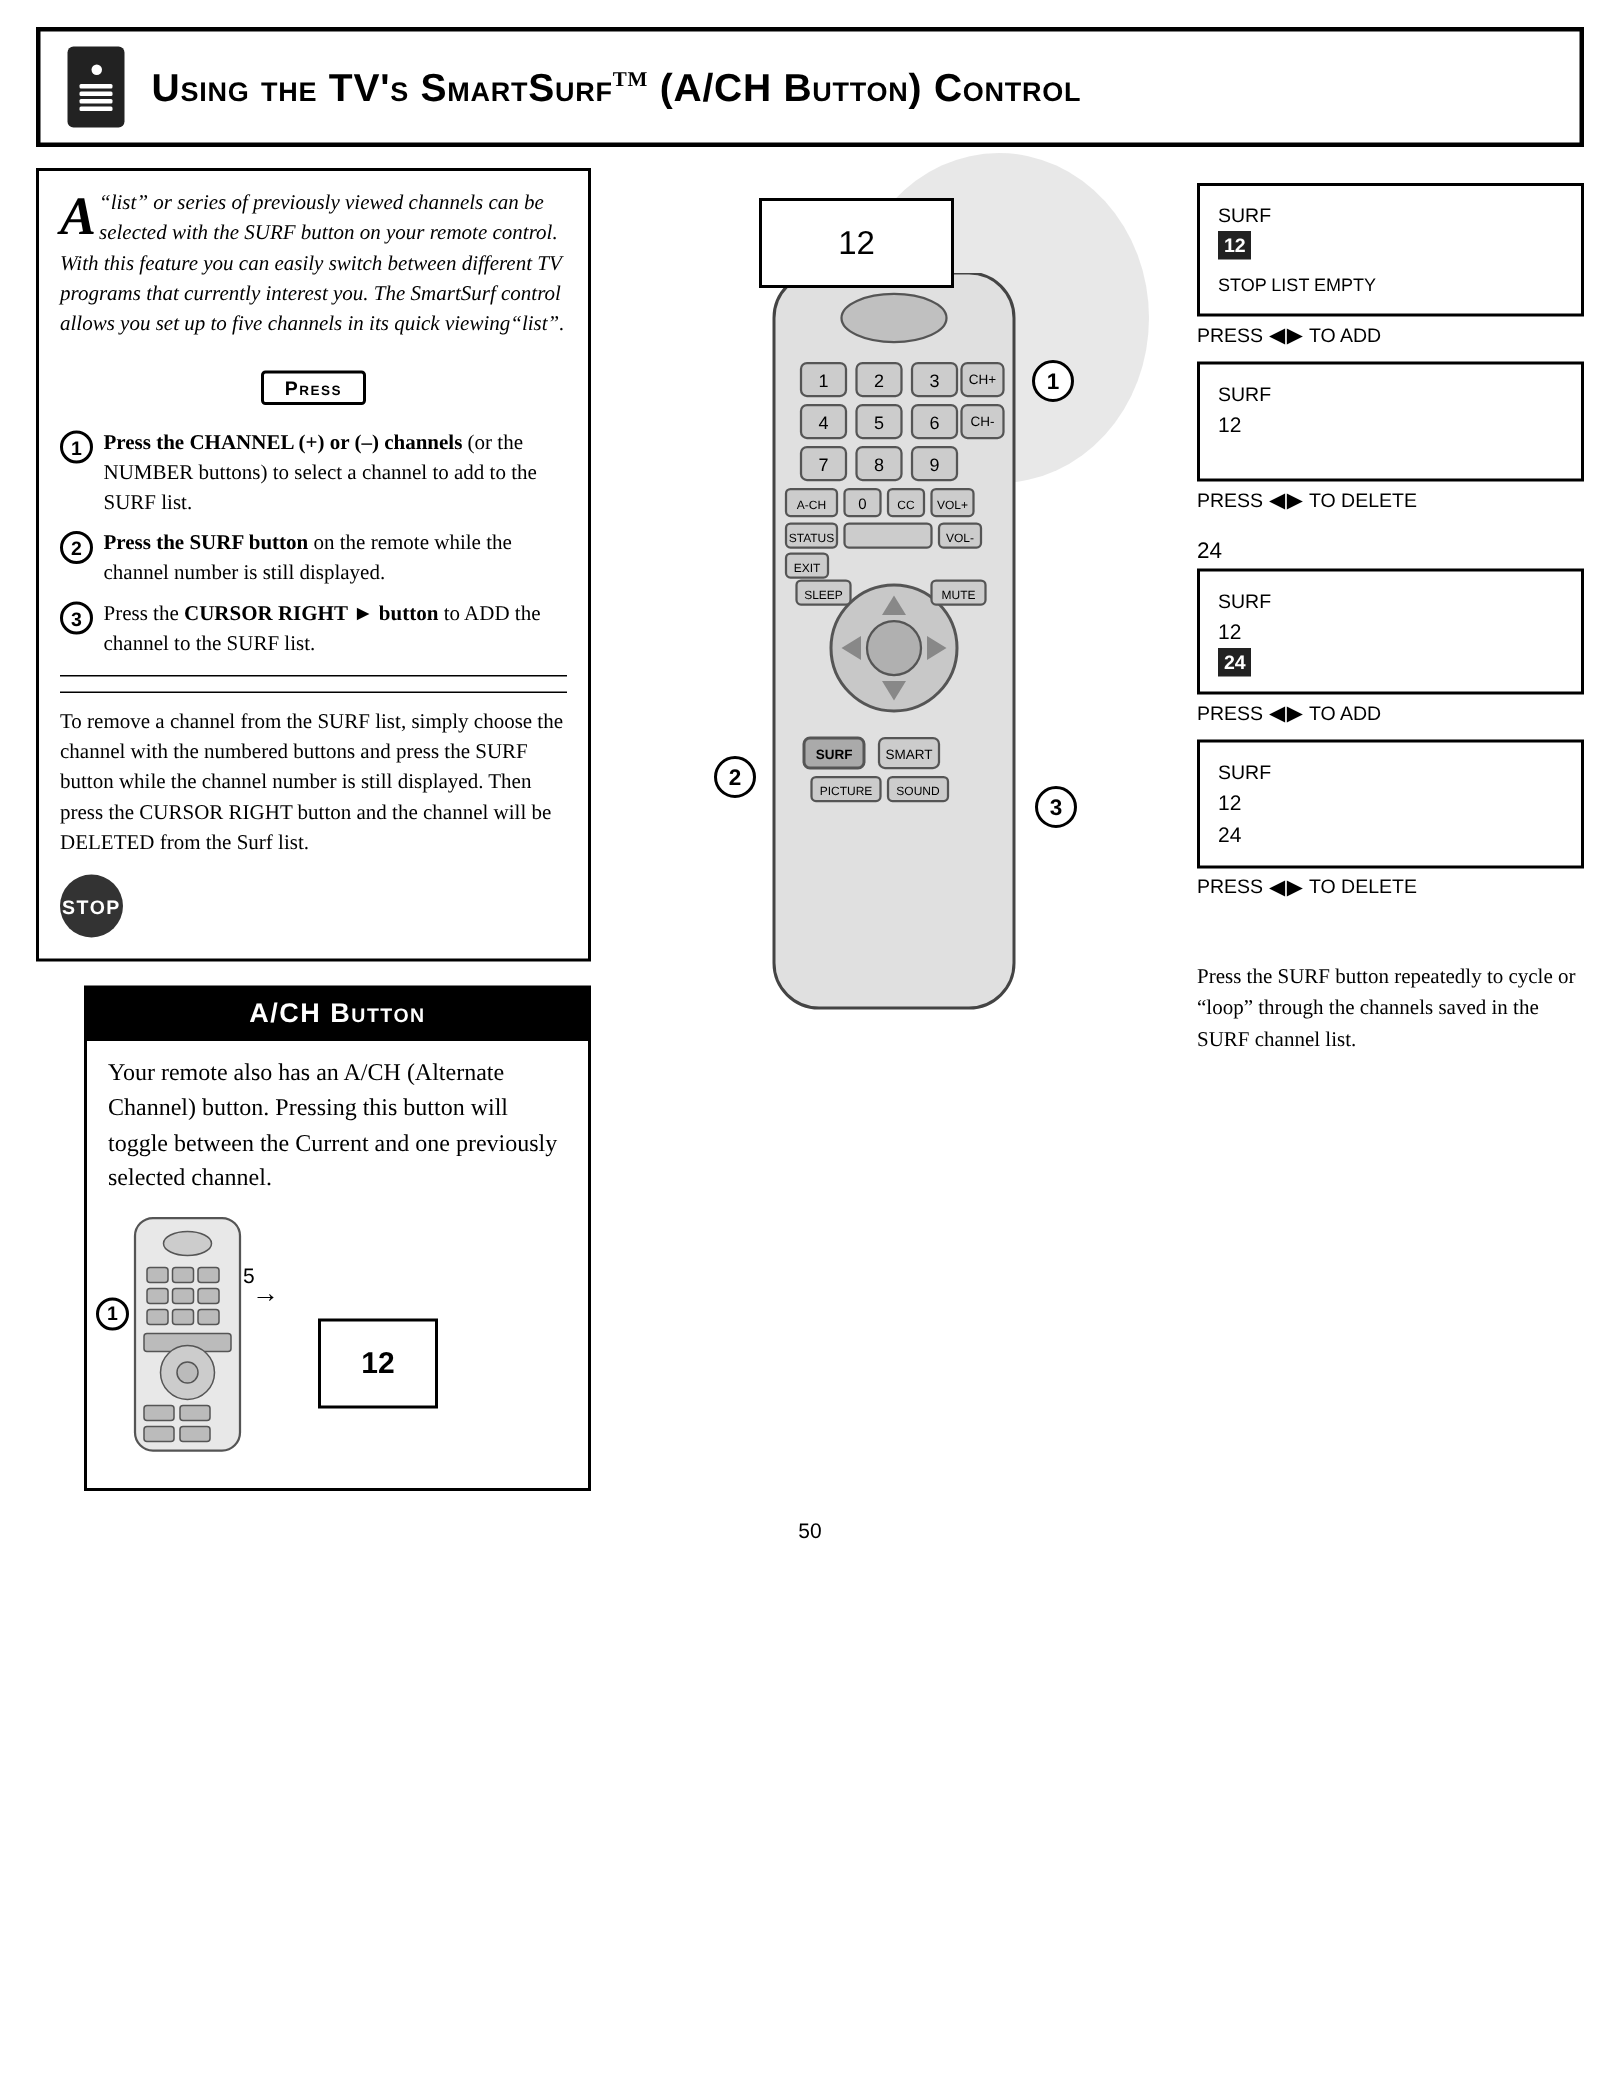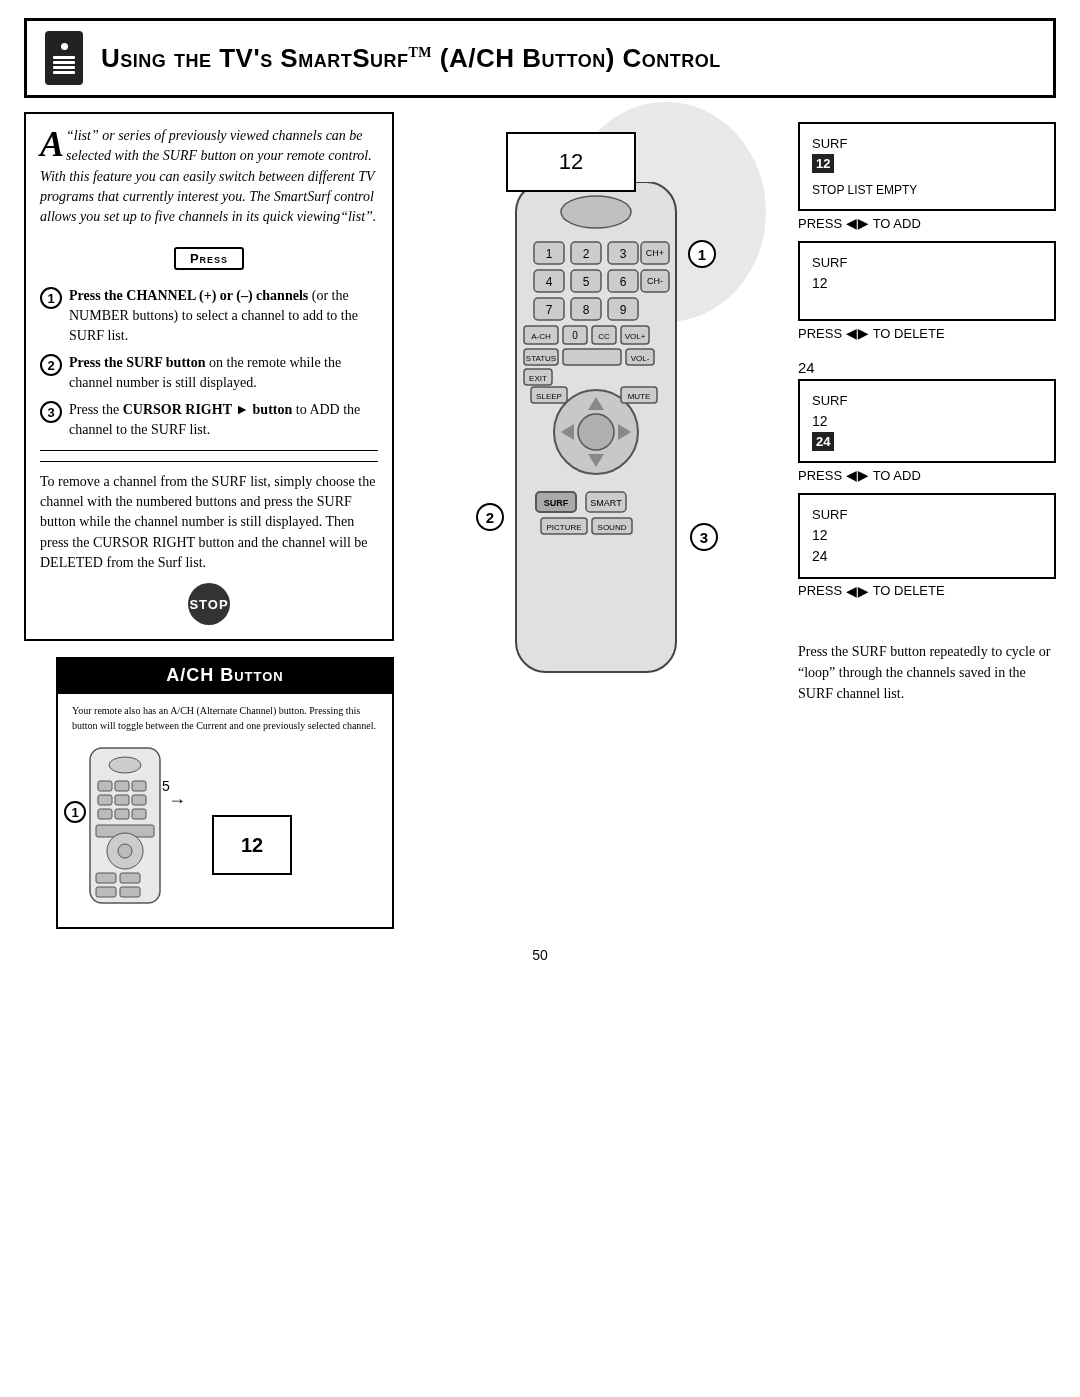--- a/index.html
+++ b/index.html
@@ -150,21 +150,20 @@
     }
 
     .body-text {
       font-size: 14px;
       line-height: 1.45;
       margin-bottom: 8px;
     }
 
     .stop-badge {
       display: flex;
-      justify-content: center;
       margin-top: 10px;
     }
     .stop-circle {
       width: 42px;
       height: 42px;
       background: #333;
       border-radius: 50%;
       display: flex;
       align-items: center;
       justify-content: center;
@@ -258,21 +257,21 @@
       font-variant: small-caps;
       font-family: Arial, sans-serif;
       letter-spacing: 1px;
     }
     .ach-body {
       border: 2px solid #000;
       border-top: none;
       padding: 10px 14px 10px 14px;
     }
     .ach-text {
-      font-size: 10px;
+      font-size: 16px;
       line-height: 1.45;
       margin-bottom: 10px;
     }
     .bottom-right-text {
       font-size: 14px;
       line-height: 1.5;
       margin-top: 32px;
     }
 
     

